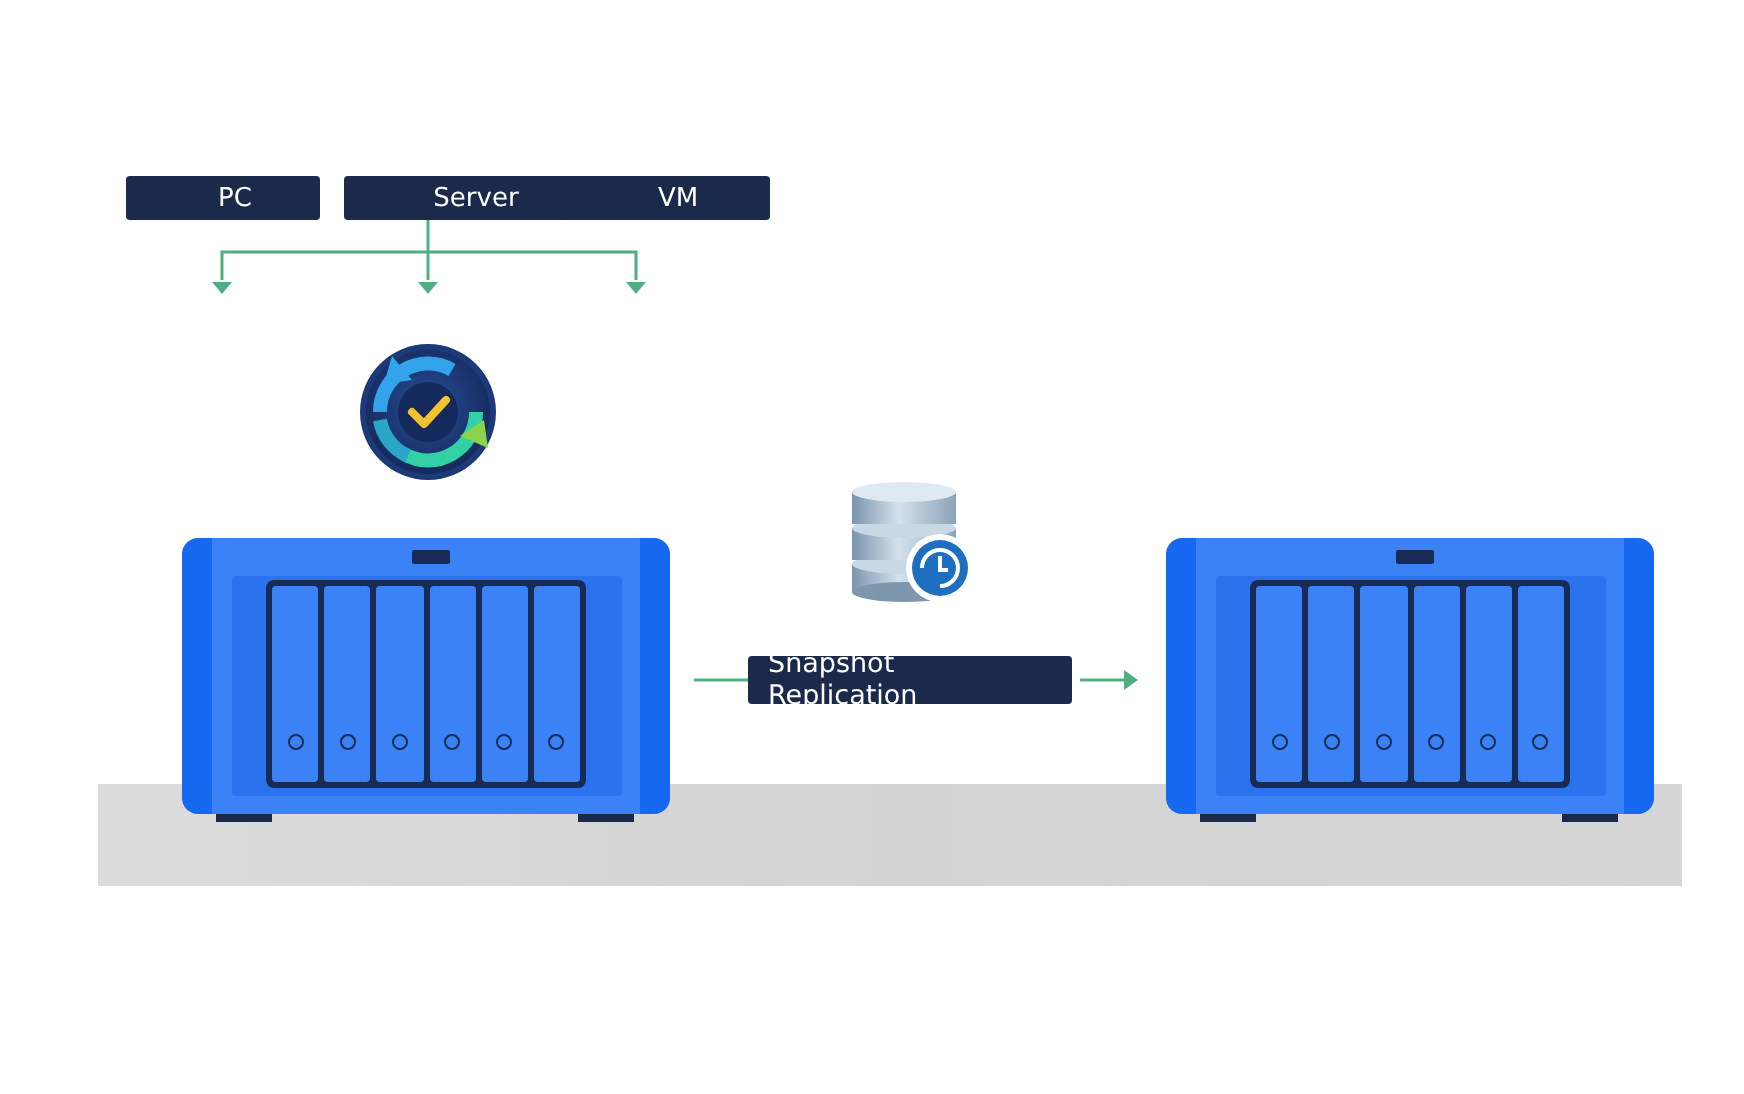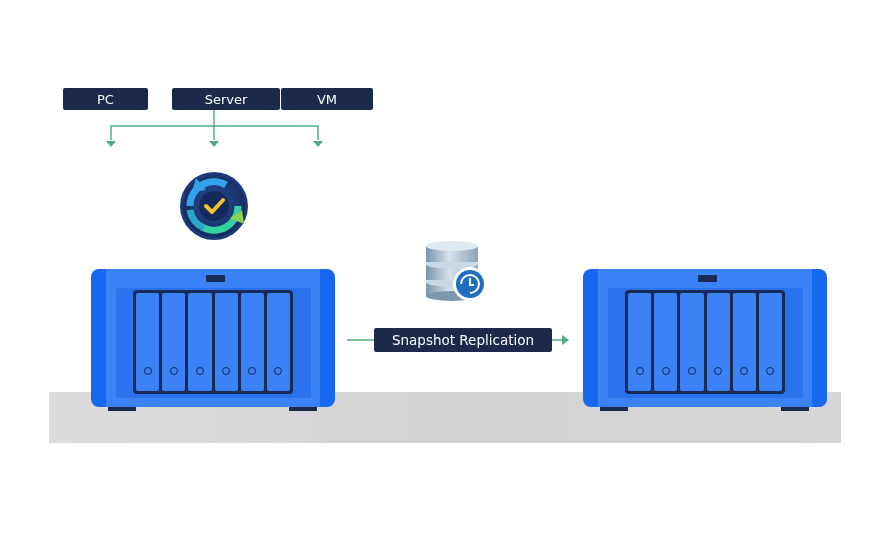--- a/index.html
+++ b/index.html
@@ -1,18 +1,18 @@
 <!DOCTYPE html>
 <html><head>
 <meta charset="utf-8">
 <style>
   html, body { margin: 0; padding: 0; }
   body { width: 872px; height: 547px; background: #ffffff; position: relative; overflow: hidden; font-family: "DejaVu Sans", "Liberation Sans", sans-serif; }
   .abs { position: absolute; }
-  .label-box { position: absolute; background: #1b2a4a; color: #ffffff; font-size: 13px; display: flex; align-items: center; justify-content: center; border-radius: 2px; height: 22px; }
+  .label-box { position: absolute; background: #1b2a4a; color: #ffffff; font-size: 13px; display: flex; align-items: center; justify-content: center; border-radius: 2px; height: 22px; padding-left: 12px; }
   .floor { position: absolute; left: 49px; top: 392px; width: 792px; height: 51px; background: linear-gradient(90deg, #dcdcdc, #d3d3d3 50%, #d6d6d6); }
   .nas { position: absolute; width: 244px; height: 138px; }
   .nas-body { position: absolute; left: 0; top: 0; width: 244px; height: 138px; background: #1768f0; border-radius: 8px; }
   .nas-face { position: absolute; left: 15px; top: 0; width: 214px; height: 138px; background: #3b82f6; }
   .nas-inner { position: absolute; left: 25px; top: 19px; width: 195px; height: 110px; background: #2b73ee; border-radius: 2px; }
   .nas-slots { position: absolute; left: 42px; top: 21px; width: 160px; height: 104px; background: #172b55; border-radius: 4px; display: flex; padding: 3px; box-sizing: border-box; gap: 3px; }
   .slot { flex: 1; background: #3b82f6; border-radius: 2px; position: relative; }
   .slot .hole { position: absolute; left: 50%; bottom: 16px; width: 6px; height: 6px; margin-left: -4px; border: 1px solid #172b55; border-radius: 50%; }
   .nas-handle { position: absolute; left: 115px; top: 6px; width: 19px; height: 7px; background: #172b55; border-radius: 1px; }
   .foot { position: absolute; top: 138px; width: 28px; height: 4px; background: #1b2a4a; }
@@ -80,21 +80,21 @@
   <rect x="3" y="24" width="52" height="16" fill="url(#cyl)"></rect>
   <ellipse cx="29" cy="24" rx="26" ry="5" fill="#c9d8e5"></ellipse>
   <rect x="3" y="6" width="52" height="16" fill="url(#cyl)"></rect>
   <ellipse cx="29" cy="6" rx="26" ry="5" fill="#dfe9f2"></ellipse>
   <circle cx="47" cy="44" r="17" fill="#ffffff"></circle>
   <circle cx="47" cy="44" r="14" fill="#1e6fc0"></circle>
   <path d="M38 44 A9 9 0 1 1 47 53" stroke="#ffffff" stroke-width="2" fill="none"></path>
   <path d="M47 38 V45 H51" stroke="#ffffff" stroke-width="2" fill="none"></path>
 </svg>
 
-<div class="label-box label-snap" style="left:374px;top:328px;width:178px;height:24px;box-sizing:border-box;">
+<div class="label-box label-snap" style="left:374px;top:328px;width:162px;height:24px;box-sizing:border-box;">
     <span>Snapshot Replication</span>
   </div>
 
 <div class="floor"></div>
 
 <div class="nas" style="left:91px;top:269px;">
   <div class="nas-body"></div>
   <div class="nas-face"></div>
   <div class="nas-inner"></div>
   <div class="nas-handle"></div>

